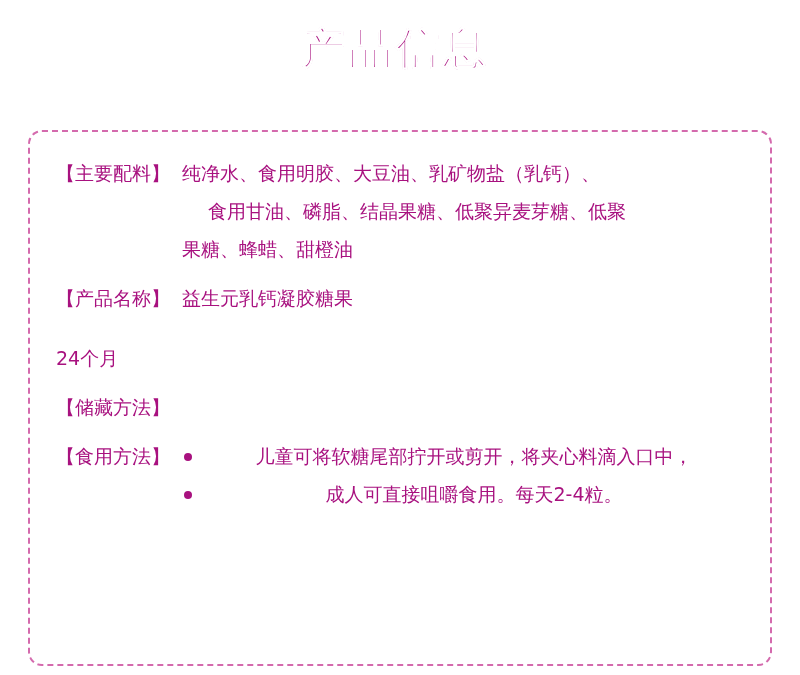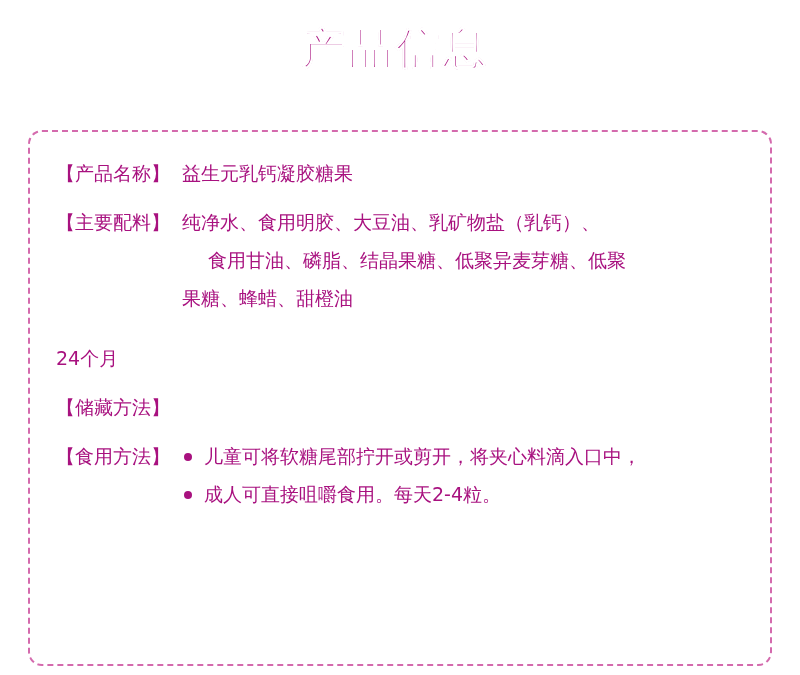--- a/index.html
+++ b/index.html
@@ -71,20 +71,21 @@
     display: block;
     white-space: nowrap;
   }
   .value .indent {
     padding-left: 26px;
   }
   .bullet-list {
     margin: 0;
     padding: 0;
     list-style: none;
+    text-align: center;
   }
   .bullet-list li {
     position: relative;
     padding-left: 22px;
     line-height: 38px;
   }
   .bullet-list li .dot {
     position: absolute;
     left: 2px;
     top: 16px;
@@ -104,32 +105,32 @@
 </head>
 <body>
 
 <div class="page">
 
   <h1 class="title">产品信息</h1>
 
   <div class="panel">
 
     <div class="row">
-      <div class="label">【产品名称】</div>
-      <div class="value">
-        <span class="line">益生元乳钙凝胶糖果</span>
-      </div>
-    </div>
-
-    <div class="row">
       <div class="label">【主要配料】</div>
       <div class="value">
         <span class="line">纯净水、食用明胶、大豆油、乳矿物盐（乳钙）、</span>
         <span class="line indent">食用甘油、磷脂、结晶果糖、低聚异麦芽糖、低聚</span>
         <span class="line">果糖、蜂蜡、甜橙油</span>
+      </div>
+    </div>
+
+    <div class="row">
+      <div class="label">【产品名称】</div>
+      <div class="value">
+        <span class="line">益生元乳钙凝胶糖果</span>
       </div>
     </div>
 
     <div class="row">
     </div>
 
     <div class="row">
       <div class="value">
         <span class="line">24个月</span>
       </div>

